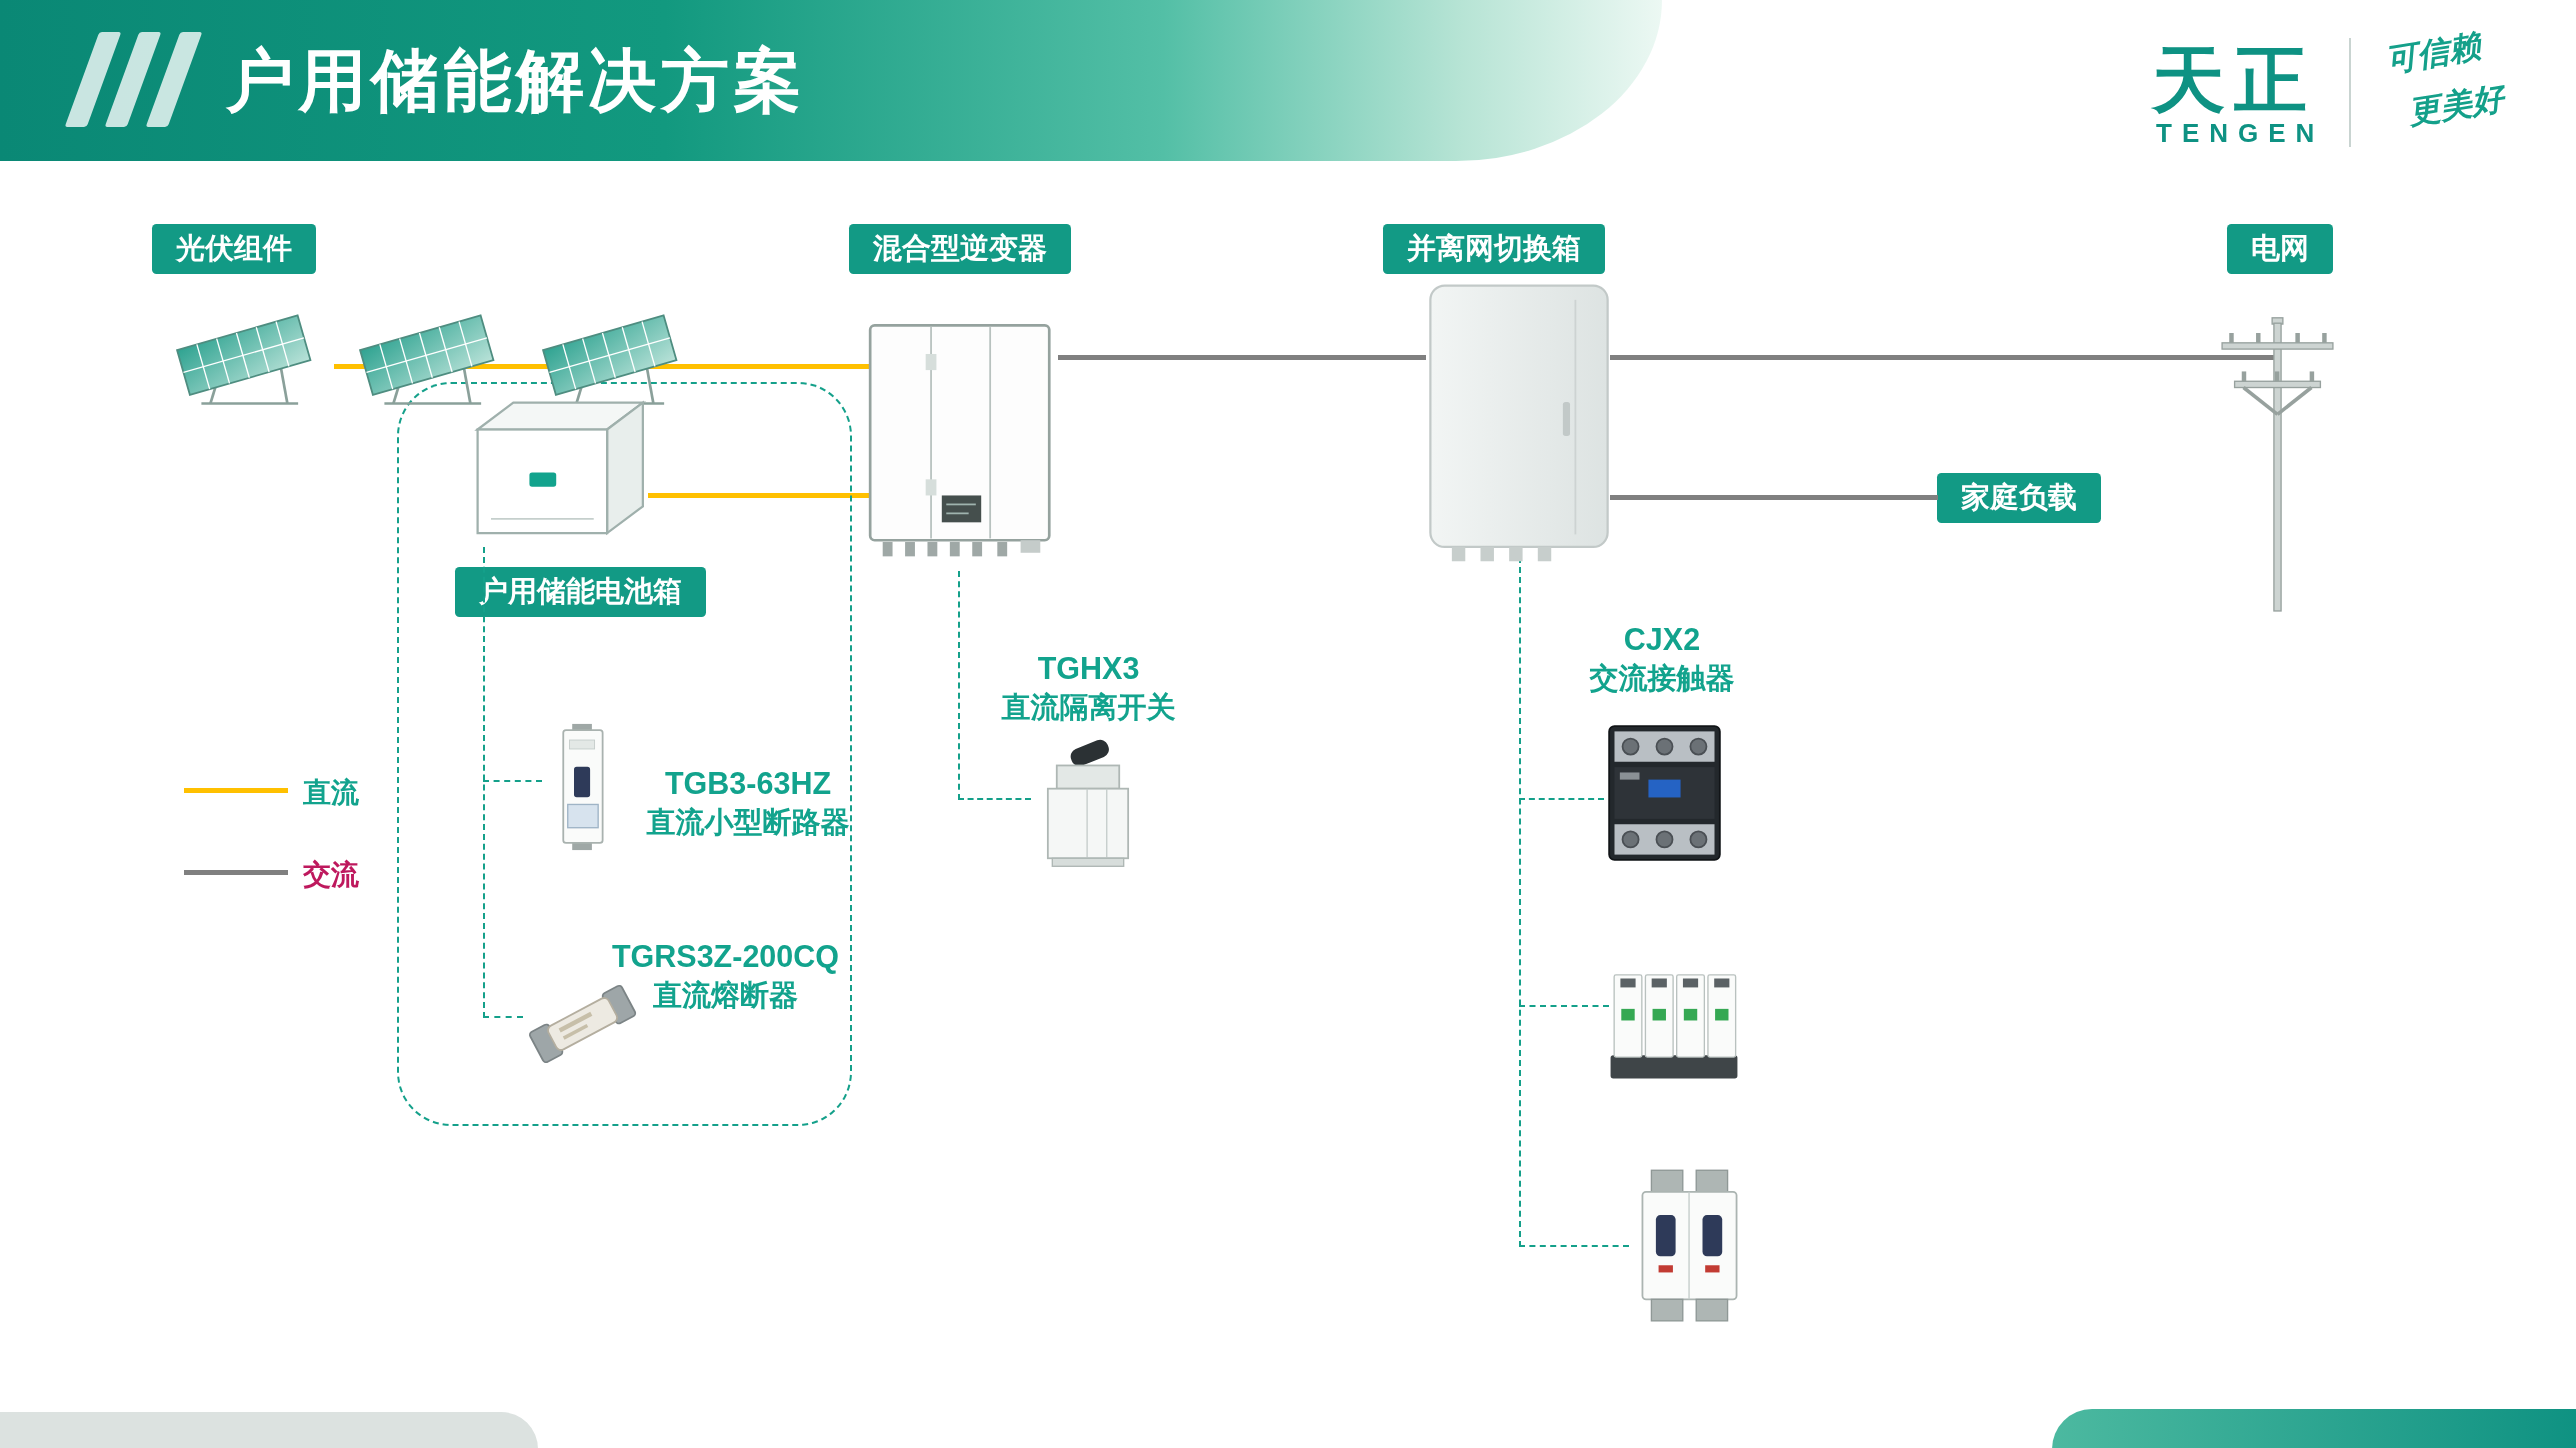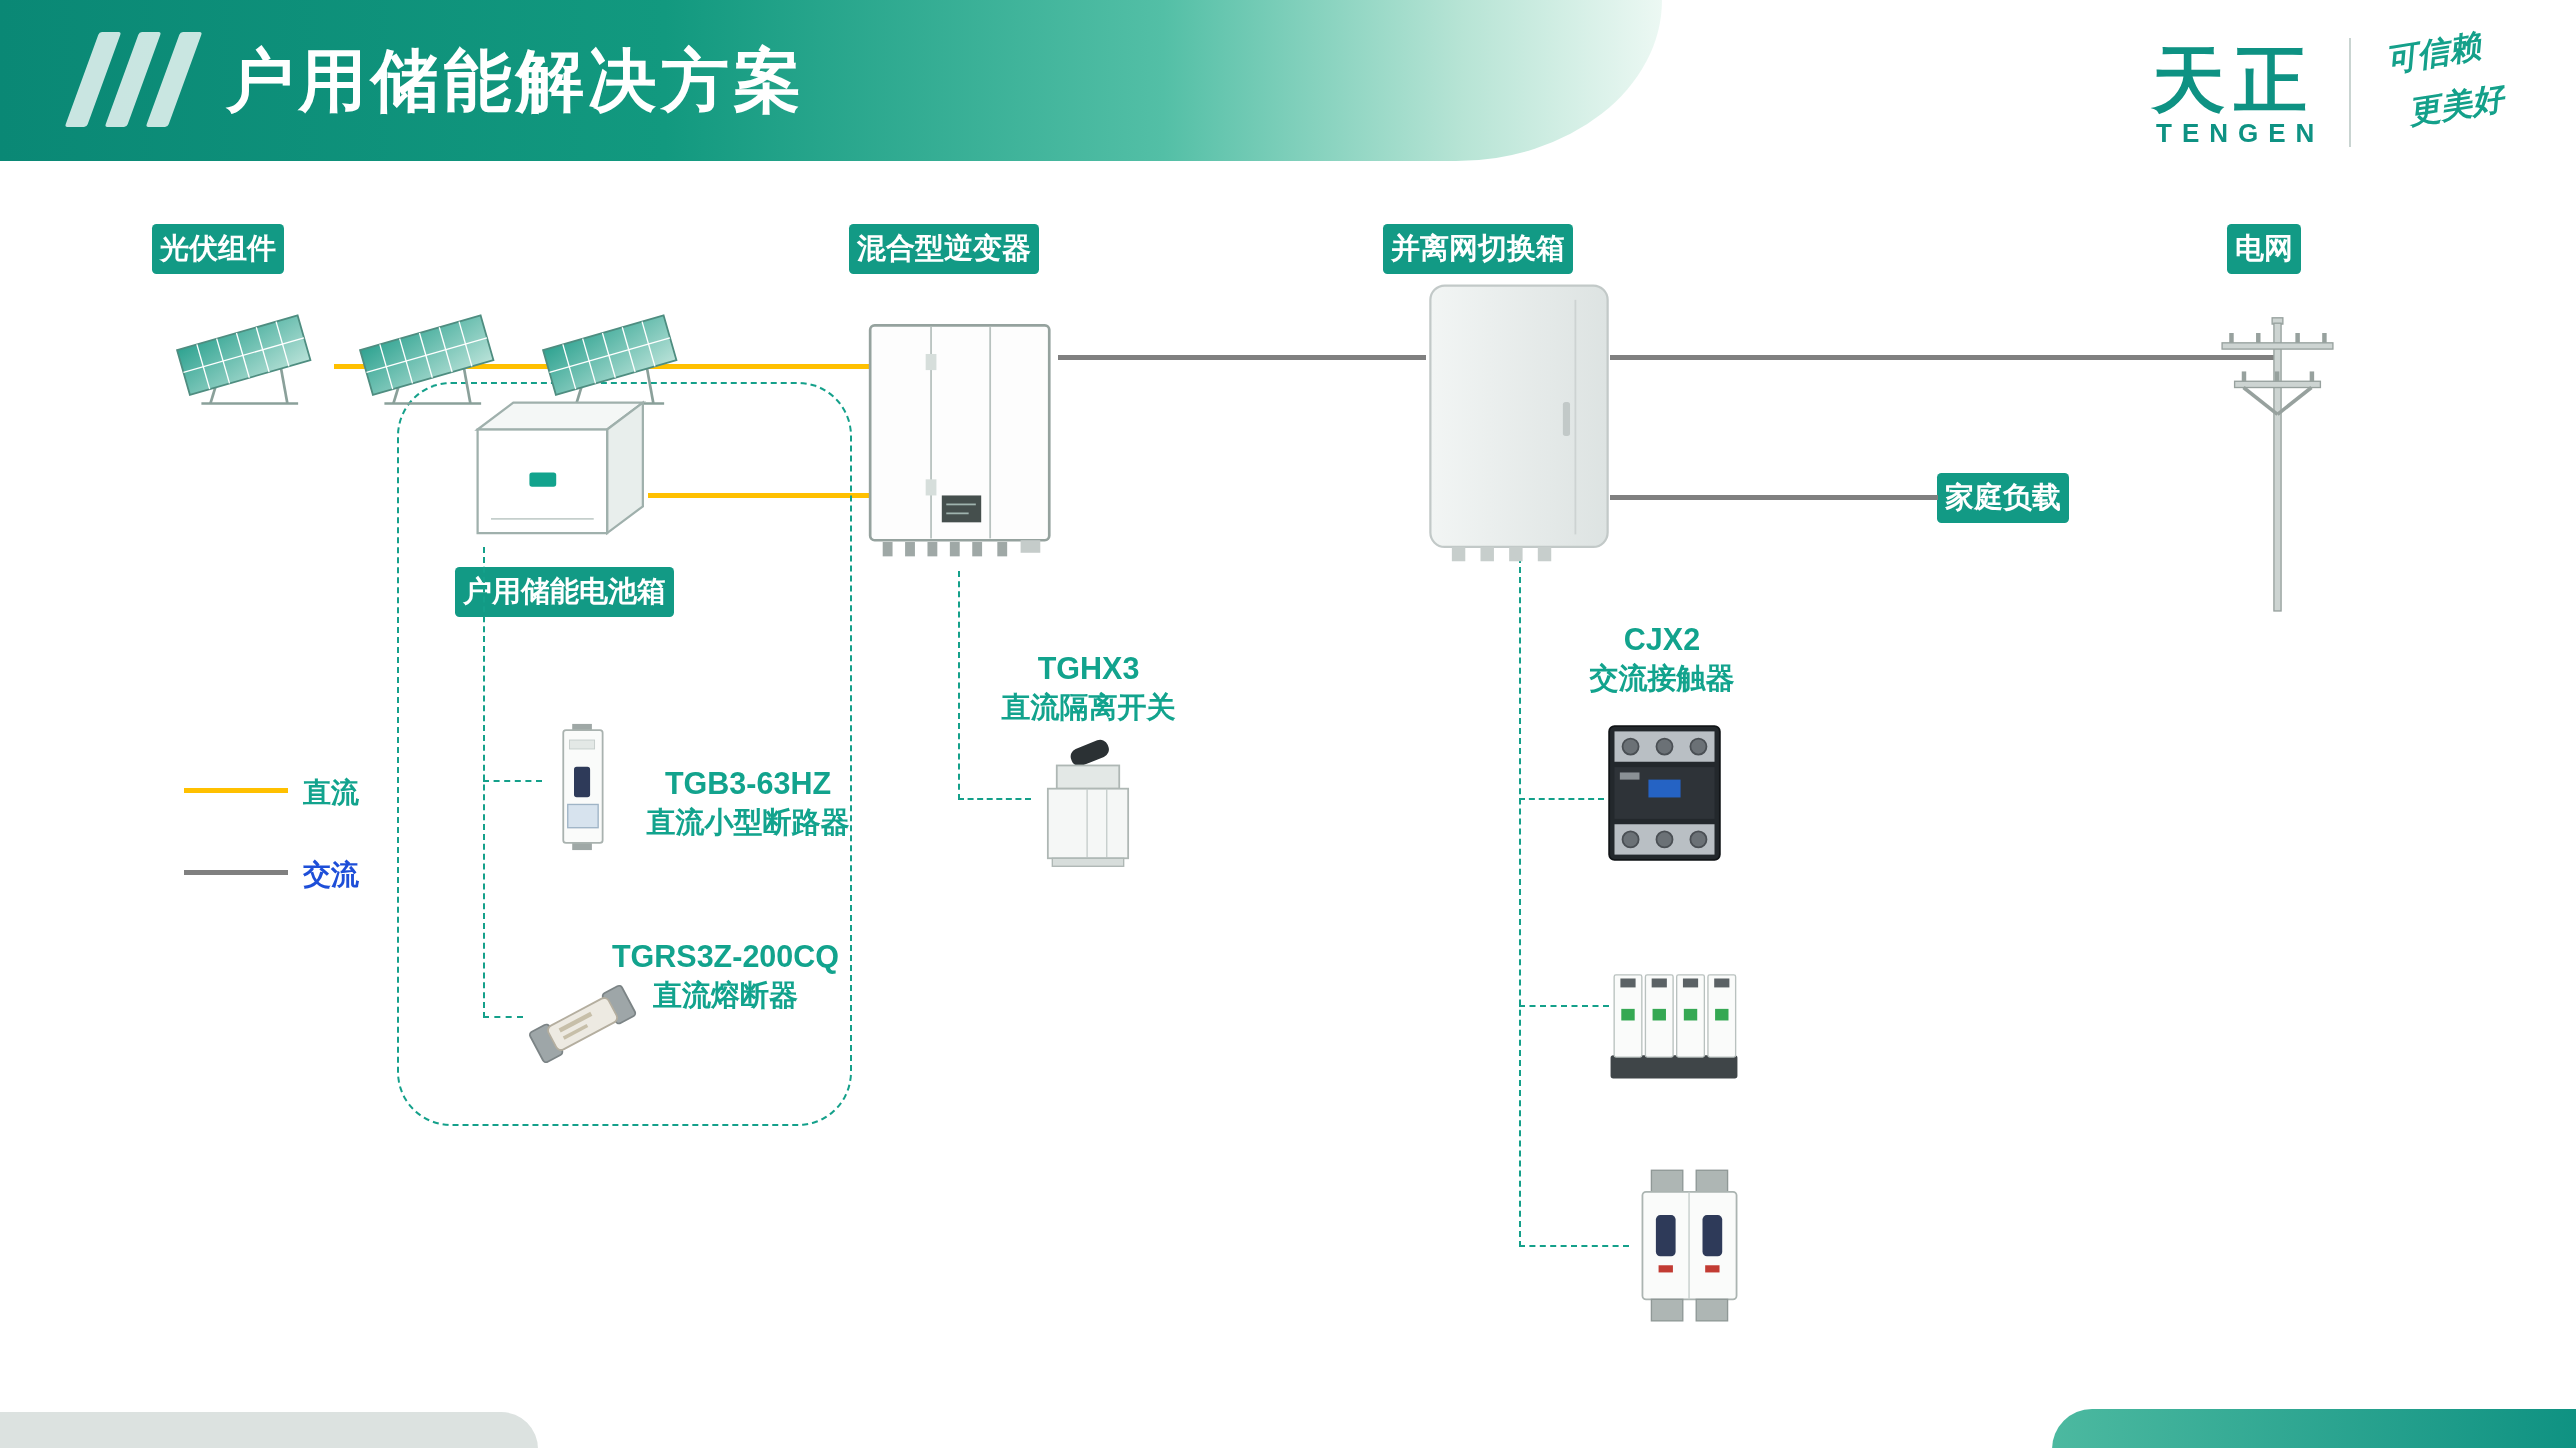--- a/index.html
+++ b/index.html
@@ -19,21 +19,21 @@
   }
   .brand-cn { position:absolute; left:2152px; top:32px; font-size:73px; font-weight:bold; color:#0e9283; letter-spacing:9px; }
   .brand-en { position:absolute; left:2156px; top:118px; font-size:26px; font-weight:bold; color:#0e9283; letter-spacing:10px; }
   .brand-divider { position:absolute; left:2349px; top:38px; width:1.8px; height:109px; background:#c9d4d1; }
   .slogan1 { position:absolute; left:2385px; top:32px; font-size:32px; color:#14a08a; font-style:italic; font-family:"DejaVu Serif",serif; transform:rotate(-9deg); font-weight:bold; }
   .slogan2 { position:absolute; left:2408px; top:84px; font-size:32px; color:#14a08a; font-style:italic; font-family:"DejaVu Serif",serif; transform:rotate(-9deg); font-weight:bold; }
 
   
   .tag {
     position:absolute; background:#129a85; color:#ffffff; font-weight:bold; font-size:29px;
-    padding:9px 8px; border-radius:4.5px; white-space:nowrap; line-height:1.1;
+    padding:9px 24px; border-radius:4.5px; white-space:nowrap; line-height:1.1;
   }
   #tag-pv       { left:152px;  top:224px; }
   #tag-inverter { left:849px;  top:224px; }
   #tag-transfer { left:1383px; top:224px; }
   #tag-grid     { left:2227px; top:224px; }
   #tag-load     { left:1937px; top:473px; }
   #tag-battery  { left:455px;  top:567px; }
 
   
   .line { position:absolute; height:4.5px; }
@@ -73,21 +73,21 @@
   #label-spd       { left:1559px; top:894px; width:206px; }
   #label-mcb       { left:1564px; top:1103px; width:197px; }
   #label-dcmcb     { left:627px;  top:748px; width:242px;margin-top:16px; }
   #label-fuse      { left:600px;  top:937px; width:251px; }
 
   
   #legend-dc-line { left:184px; top:788px; width:104px; }
   #legend-ac-line { left:184px; top:870px; width:104px; }
   .legend-text { position:absolute; font-size:28px; font-weight:bold; }
   #legend-dc-text { left:303px; top:774px; color:#12a38d; }
-  #legend-ac-text { left:303px; top:856px; color:#1d4ed8; }
+  #legend-ac-text { left:303px; top:856px; color:#be185d; }
 
   
   .gfx { position:absolute; }
   #pv-array      { left:154px;  top:305px; }
   #battery-gfx   { left:464px;  top:392px; }
   #inverter-gfx  { left:863px;  top:318px; }
   #transfer-gfx  { left:1425px; top:280px; }
   #pole-gfx      { left:2206px; top:296px; }
   #dcswitch-gfx  { left:1030px; top:733px; }
   #contactor-gfx { left:1602px; top:717px; }

